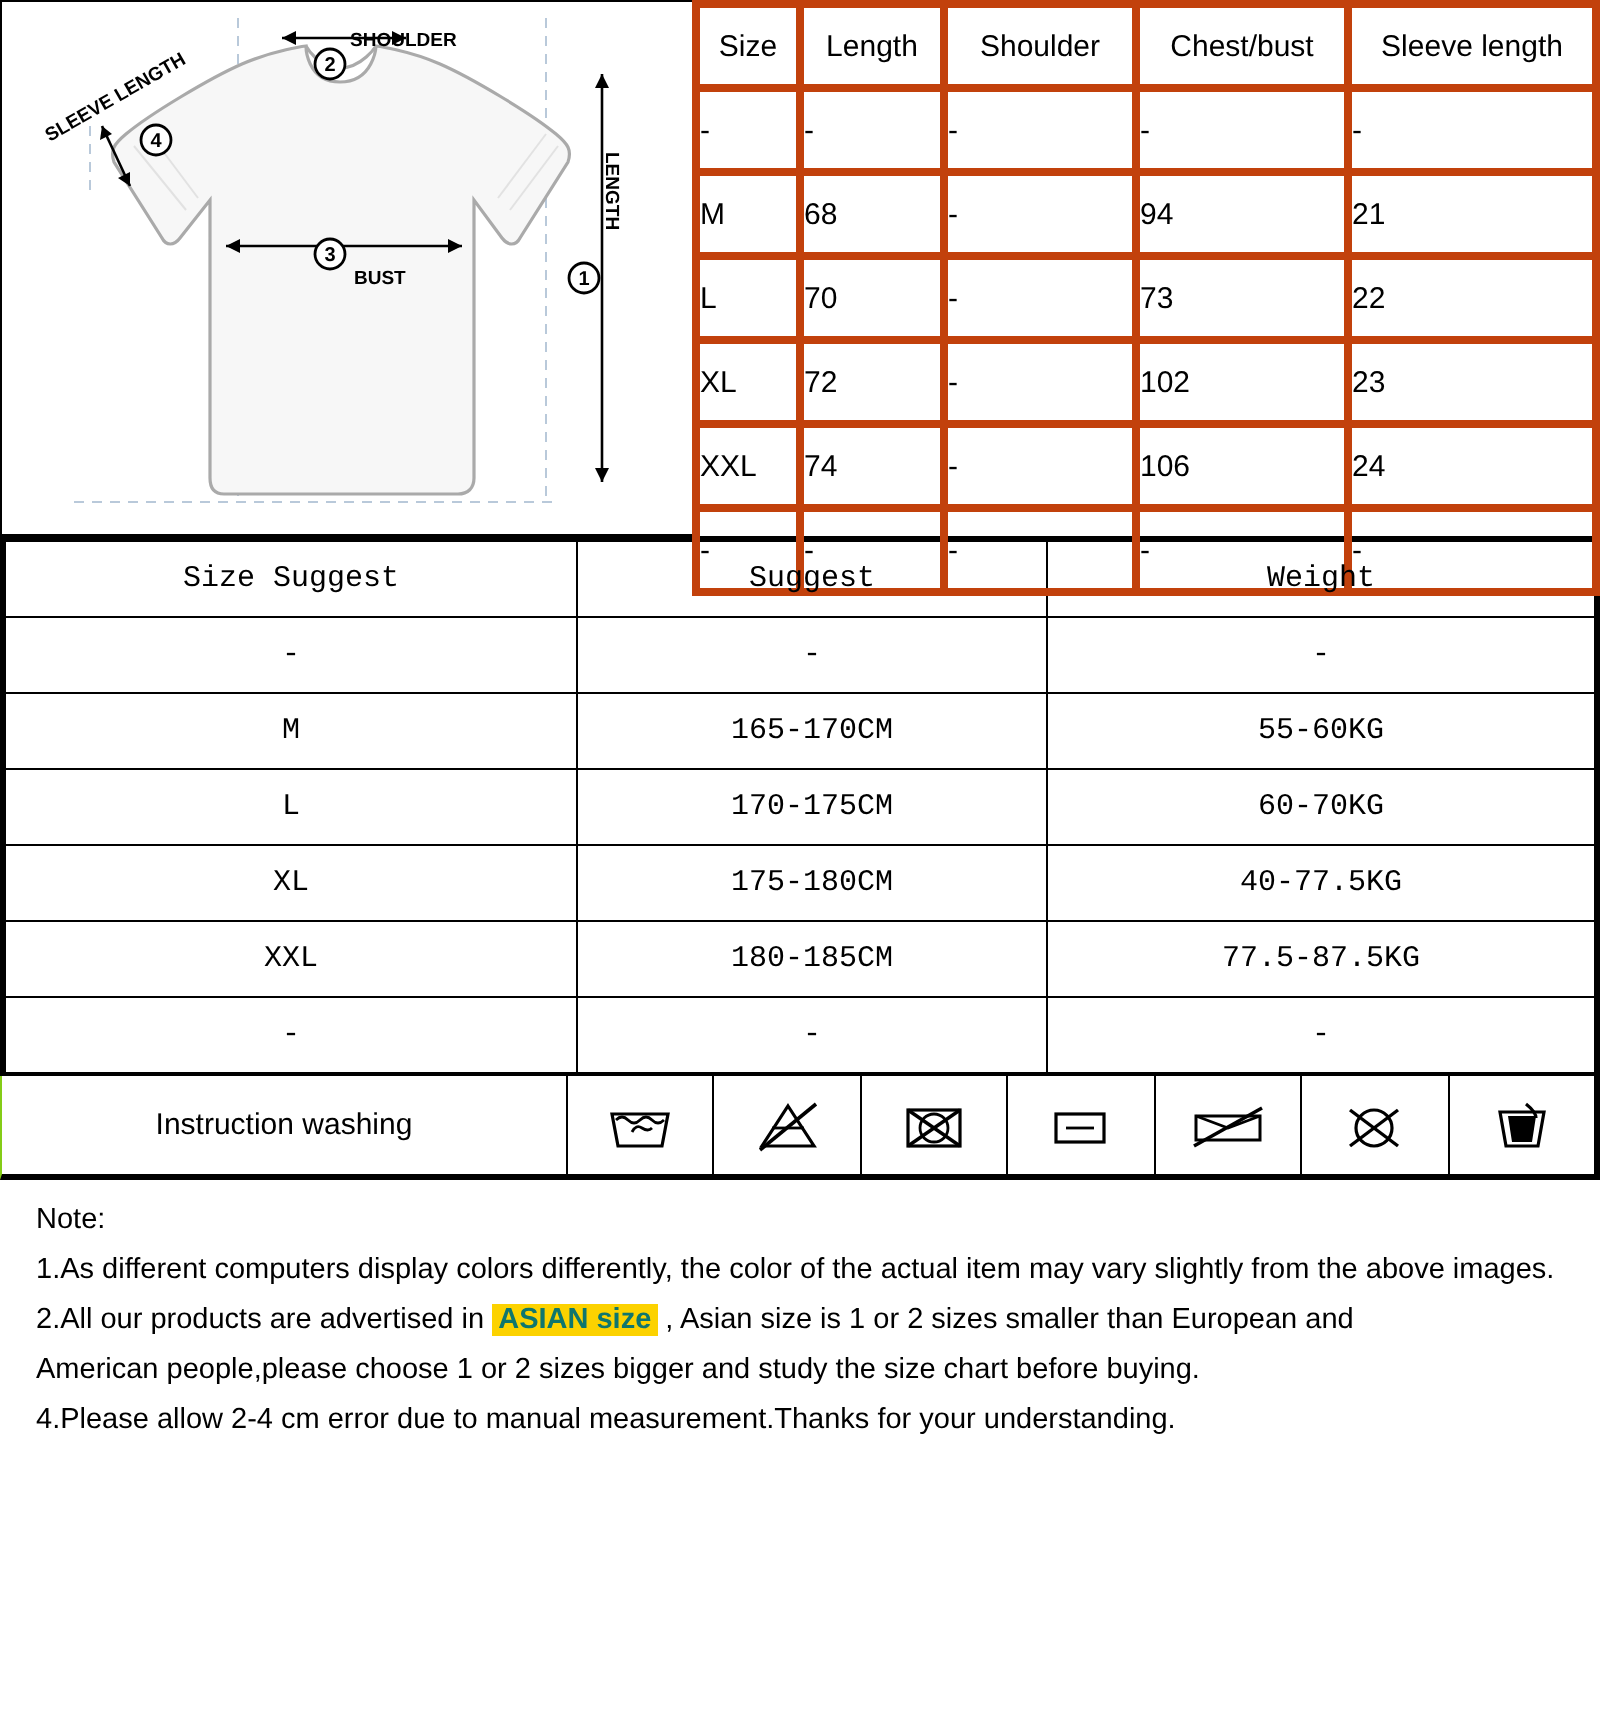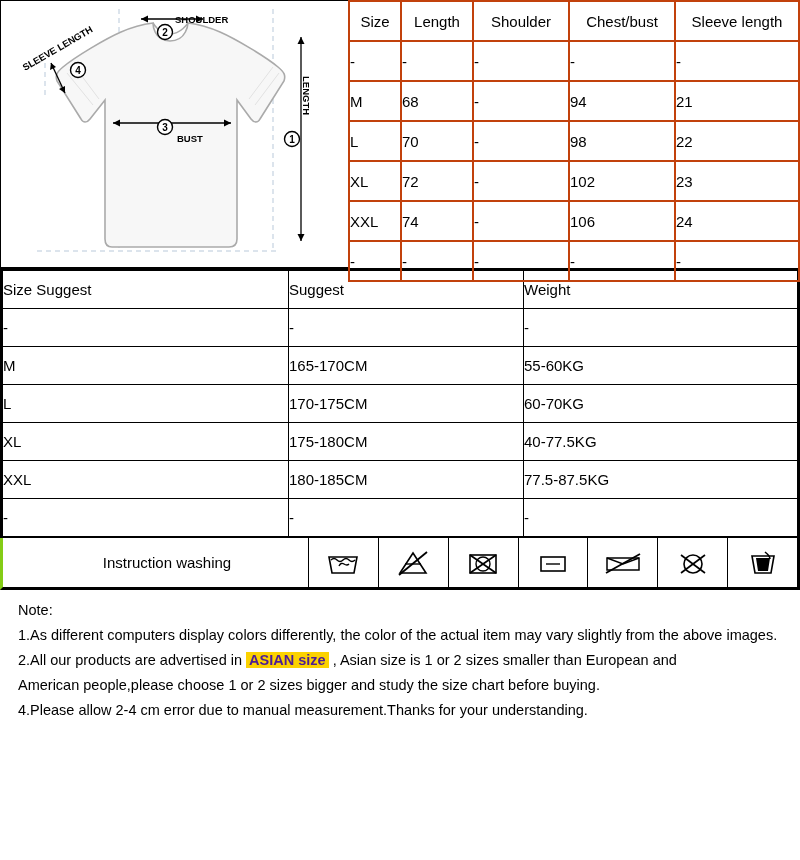--- a/index.html
+++ b/index.html
@@ -42,21 +42,21 @@
   .diagram-svg { display: block; }
 
   
   .measure-table {
     border-collapse: collapse;
     width: 450px;
     height: 268px;
     table-layout: fixed;
   }
   .measure-table td, .measure-table th {
-    border: 2px solid #c2410c;
+    border: 4px solid #c2410c;
     vertical-align: middle;
     font-weight: normal;
     font-size: 15px;
     padding: 0;
     height: 38px;
   }
   .col-size { width: 52px; }
   .col-length { width: 72px; }
   .col-shoulder { width: 96px; }
   .col-chest { width: 106px; }
@@ -69,42 +69,43 @@
     border: 3px solid #000;
     border-bottom: 2px solid #000;
   }
   .suggest-table {
     border-collapse: collapse;
     width: 100%;
     table-layout: fixed;
   }
   .suggest-table td {
     border: 1px solid #000;
+    text-align: center;
     vertical-align: middle;
     font-size: 15px;
     height: 37px;
     padding: 0;
+    font-family: Liberation Mono, monospace;
   }
   .suggest-table tr:first-child td { border-top: none; }
   .suggest-table tr:last-child td { border-bottom: none; }
   .suggest-table td:first-child { border-left: none; width: 285px; }
   .suggest-table td:last-child { border-right: none; }
   .sc-height { width: 235px; }
 
   
   .wash-row {
     display: flex;
     width: 800px;
     box-sizing: border-box;
-    border-left: 3px solid #84cc16;
+    border-left: 1px solid #84cc16;
     border-right: 3px solid #000;
     border-bottom: 3px solid #000;
     height: 52px;
     align-items: stretch;
-    padding-left: 23px;
   }
   .wash-label {
     width: 283px;
     display: flex;
     align-items: center;
     justify-content: center;
     font-size: 15px;
     border-right: 1px solid #000;
     box-sizing: border-box;
   }
@@ -126,21 +127,21 @@
   .note {
     width: 800px;
     box-sizing: border-box;
     padding: 8px 6px 4px 18px;
     font-size: 14.5px;
     line-height: 1.72;
   }
   .note-line { white-space: normal; }
   .asian {
     background: #fcd200;
-    color: #4c1d95;
+    color: #0f766e;
     font-weight: bold;
     padding: 0 3px;
   }
 </style>
 </head>
 <body>
 
 <div class="page">
 
   <div class="top-section">
@@ -247,21 +248,21 @@
           <td>M</td>
           <td>68</td>
           <td>-</td>
           <td>94</td>
           <td>21</td>
         </tr>
         <tr>
           <td>L</td>
           <td>70</td>
           <td>-</td>
-          <td>98</td>
+          <td>73</td>
           <td>22</td>
         </tr>
         <tr>
           <td>XL</td>
           <td>72</td>
           <td>-</td>
           <td>102</td>
           <td>23</td>
         </tr>
         <tr>

